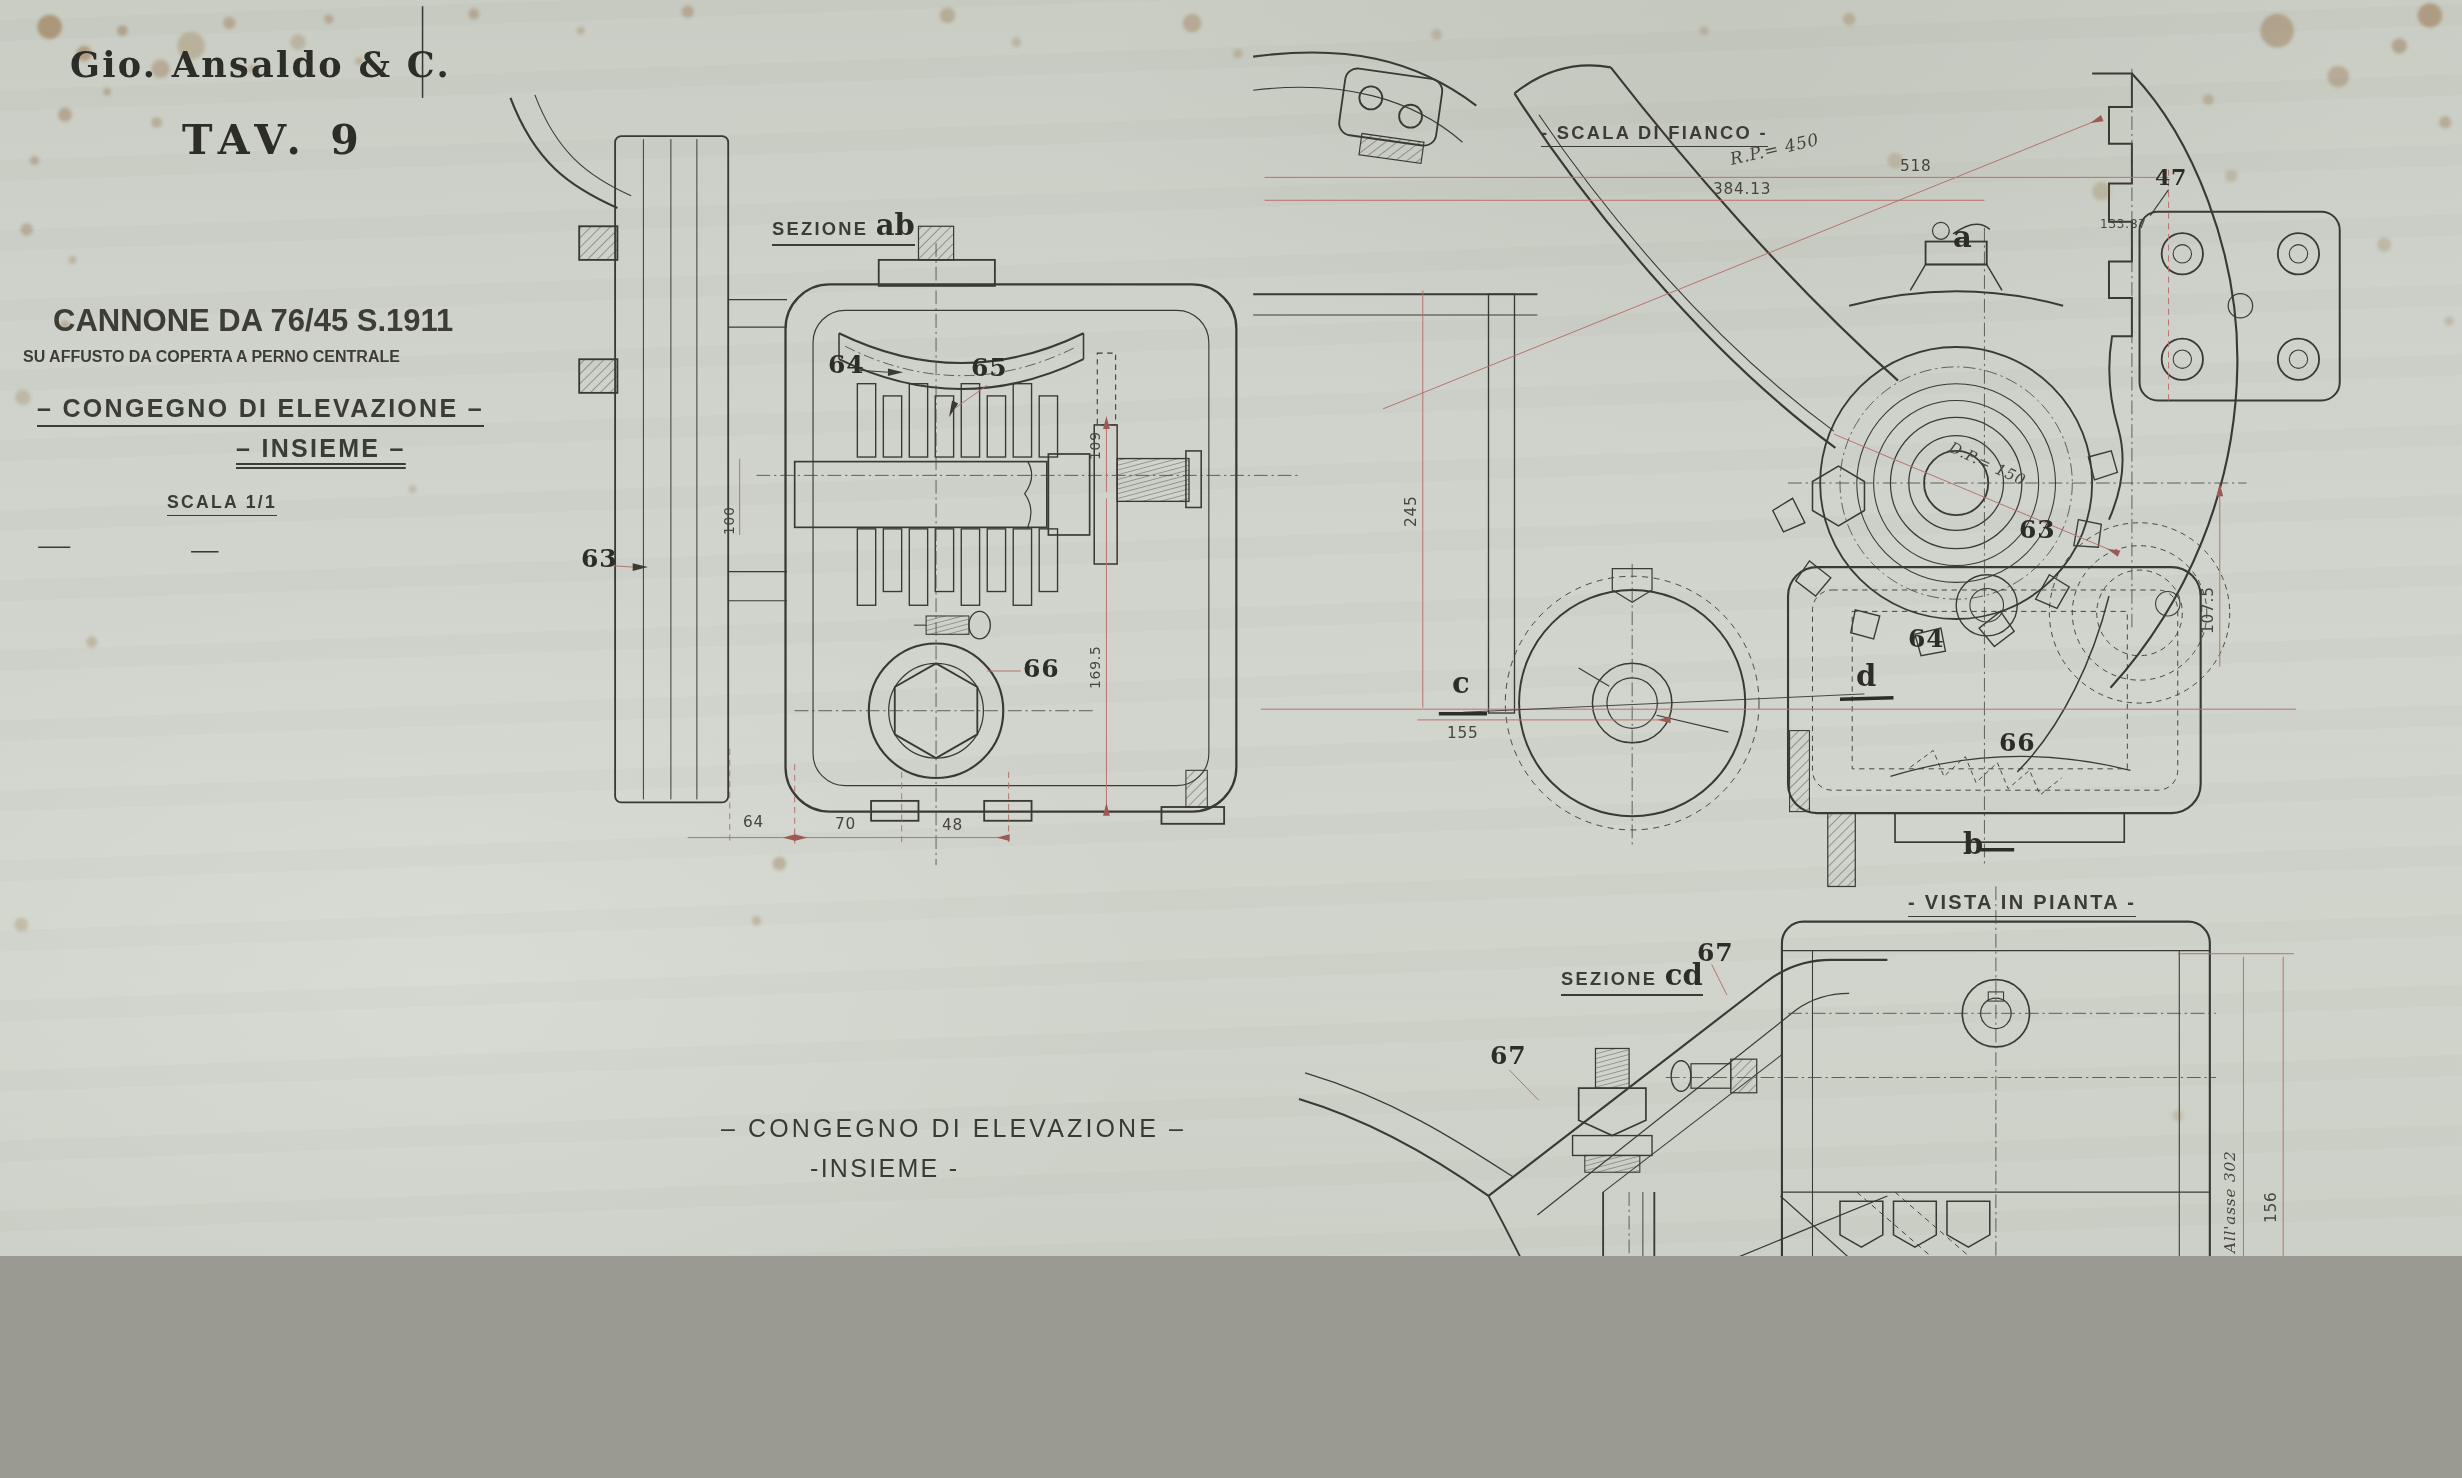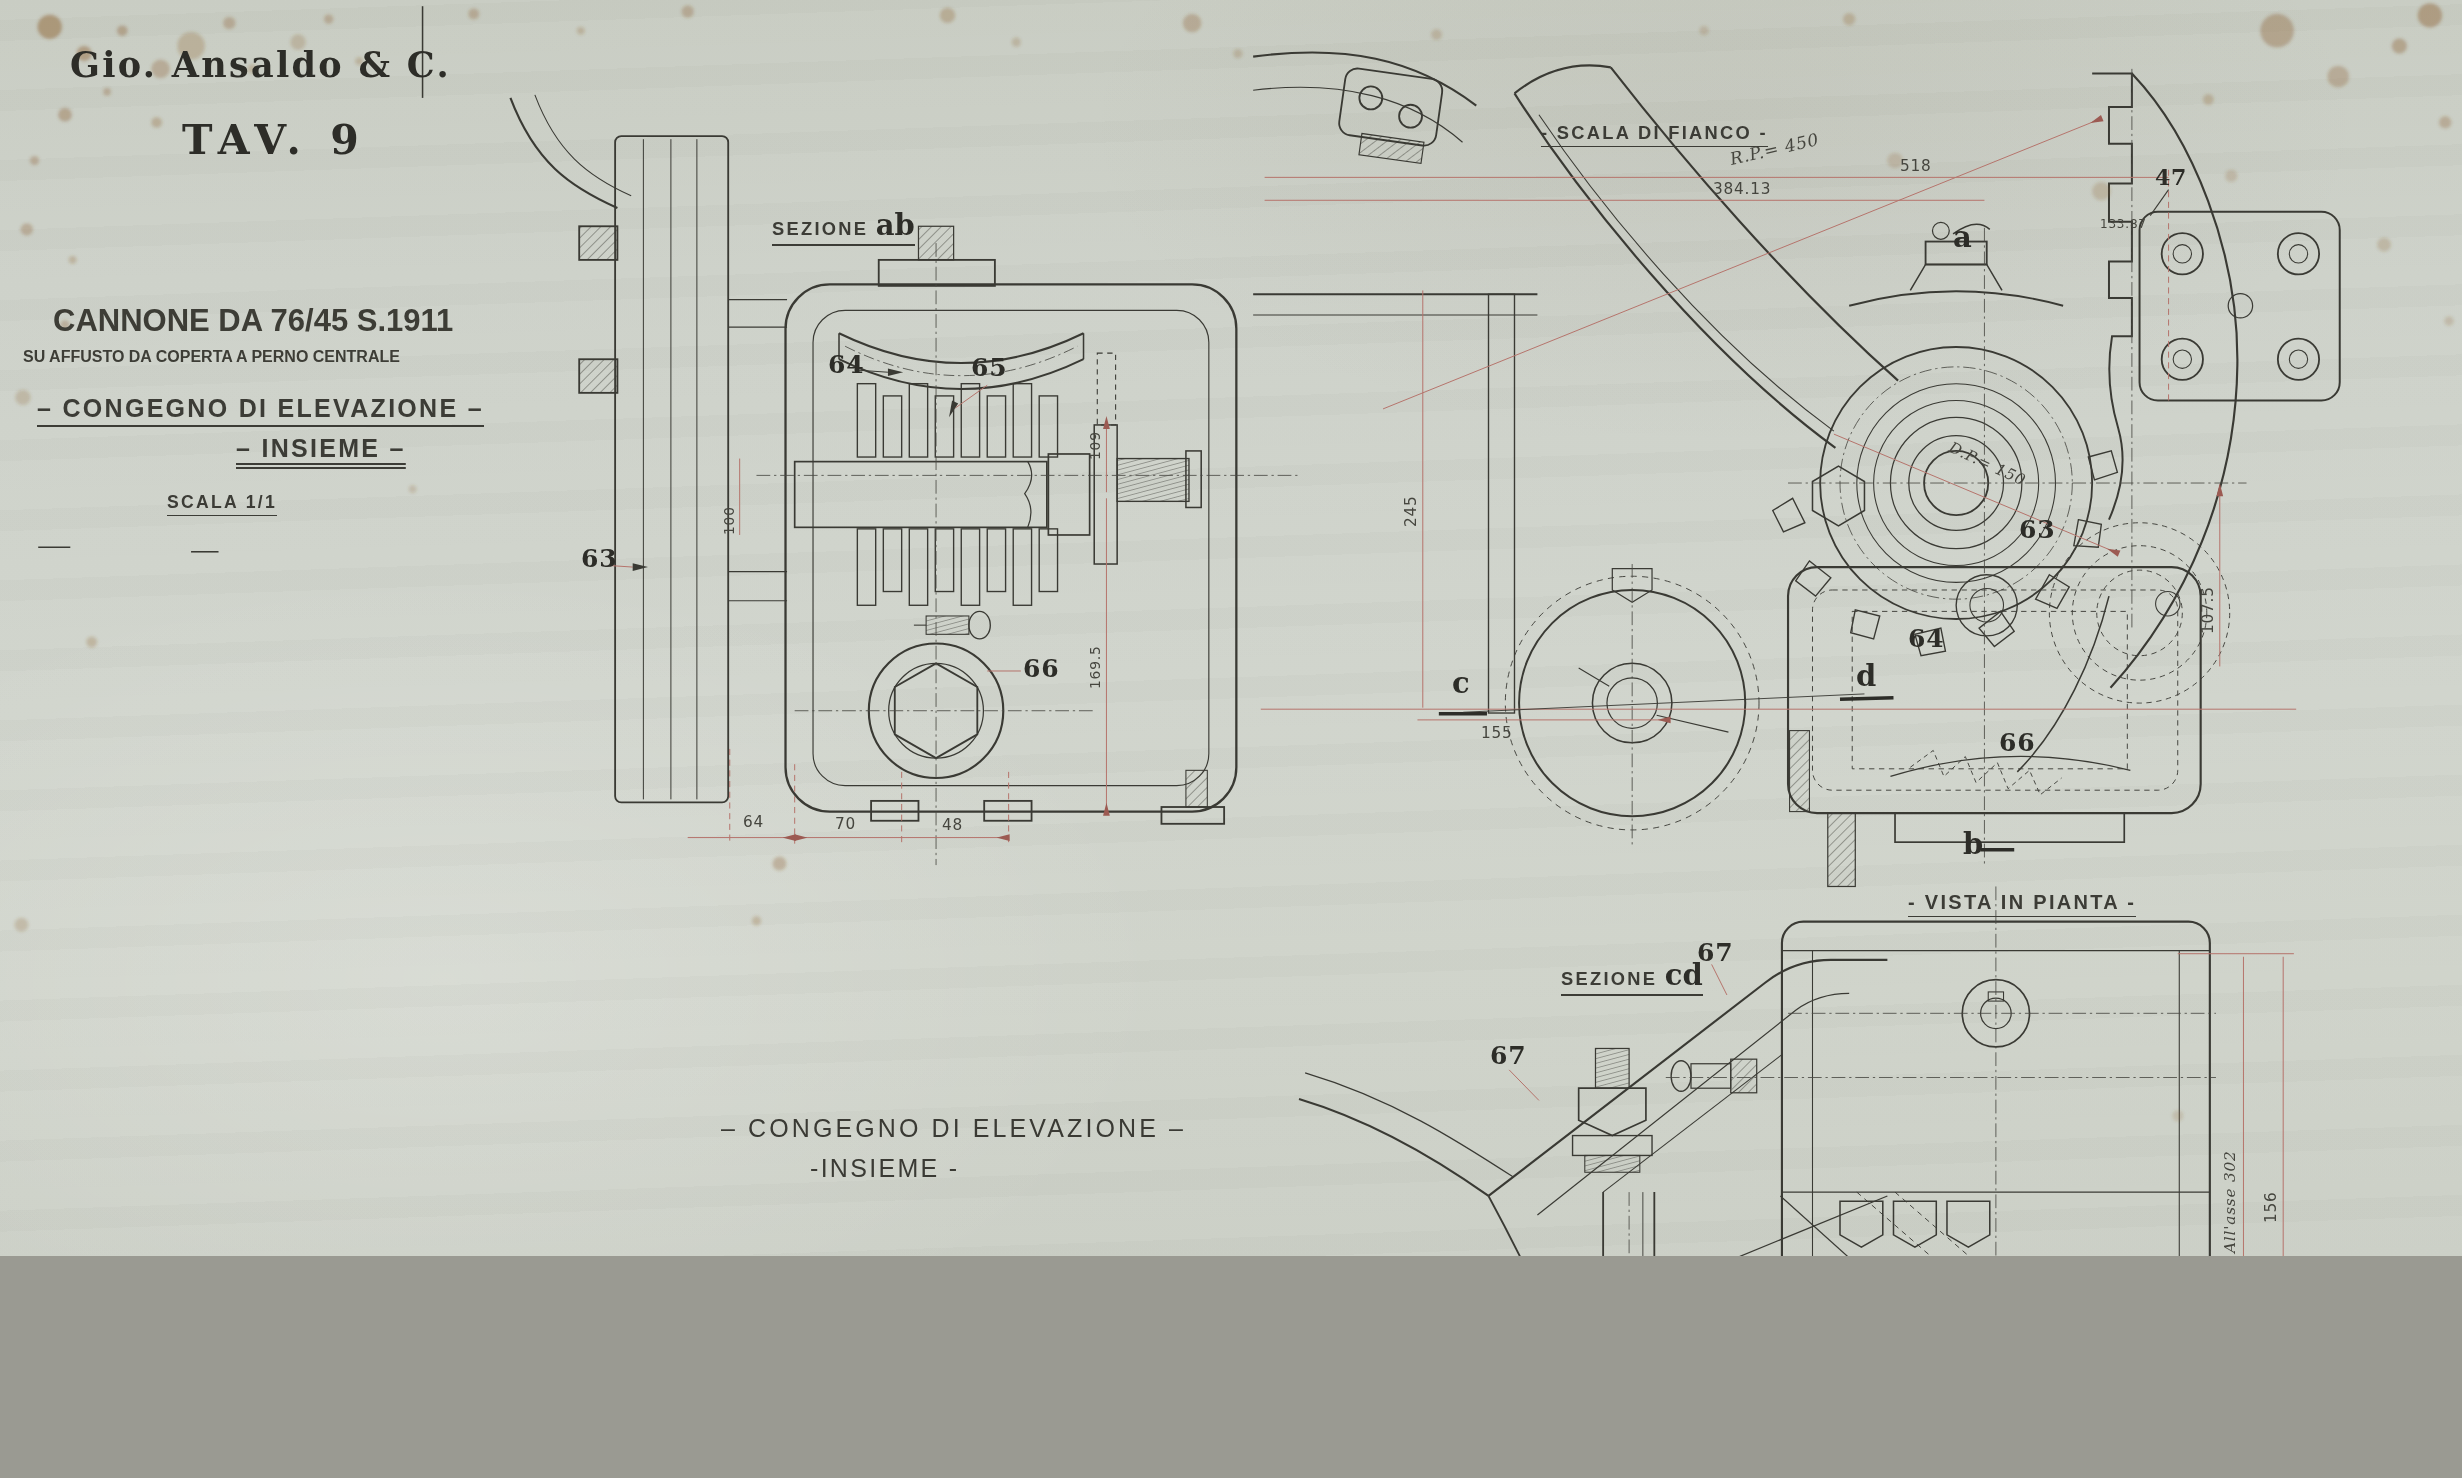--- a/index.html
+++ b/index.html
@@ -403,21 +403,21 @@
 <div class="abs part" style="left:1490px;top:1041px;">67</div>
 <div class="abs part" style="left:1614px;top:1290px;">69</div>
 
 <div class="abs dimit" style="left:1729px;top:139px;transform:rotate(-13deg);">R.P.= 450</div>
 <div class="abs dim" style="left:1900px;top:157px;">518</div>
 <div class="abs dim" style="left:1713px;top:180px;">384.13</div>
 <div class="abs dim" style="left:2100px;top:217px;font-size:12px;">133.87</div>
 <div class="abs dimit" style="left:1946px;top:455px;transform:rotate(25deg);font-size:15.3px;">D.P.=  150</div>
 <div class="abs dim rot" style="left:1402px;top:527px;">245</div>
 <div class="abs dim rot" style="left:2199px;top:634px;">107.5</div>
-<div class="abs dim" style="left:1481px;top:724px;">155</div>
+<div class="abs dim" style="left:1447px;top:724px;">155</div>
 <div class="abs dim rot" style="left:721px;top:535px;font-size:13.8px;">100</div>
 <div class="abs dim rot" style="left:1087px;top:460px;font-size:13.8px;">109</div>
 <div class="abs dim rot" style="left:1087px;top:689px;font-size:13.8px;">169.5</div>
 <div class="abs dim" style="left:743px;top:813px;">64</div>
 <div class="abs dim" style="left:835px;top:815px;">70</div>
 <div class="abs dim" style="left:942px;top:816px;">48</div>
 <div class="abs dimit rot" style="left:2221px;top:1253px;font-size:15.3px;">All'asse  302</div>
 <div class="abs dim rot" style="left:2262px;top:1223px;">156</div>
 
 <div class="abs serifb" style="left:2293px;top:1409px;font-size:24px;letter-spacing:3.1px;">TAV. 9</div>

